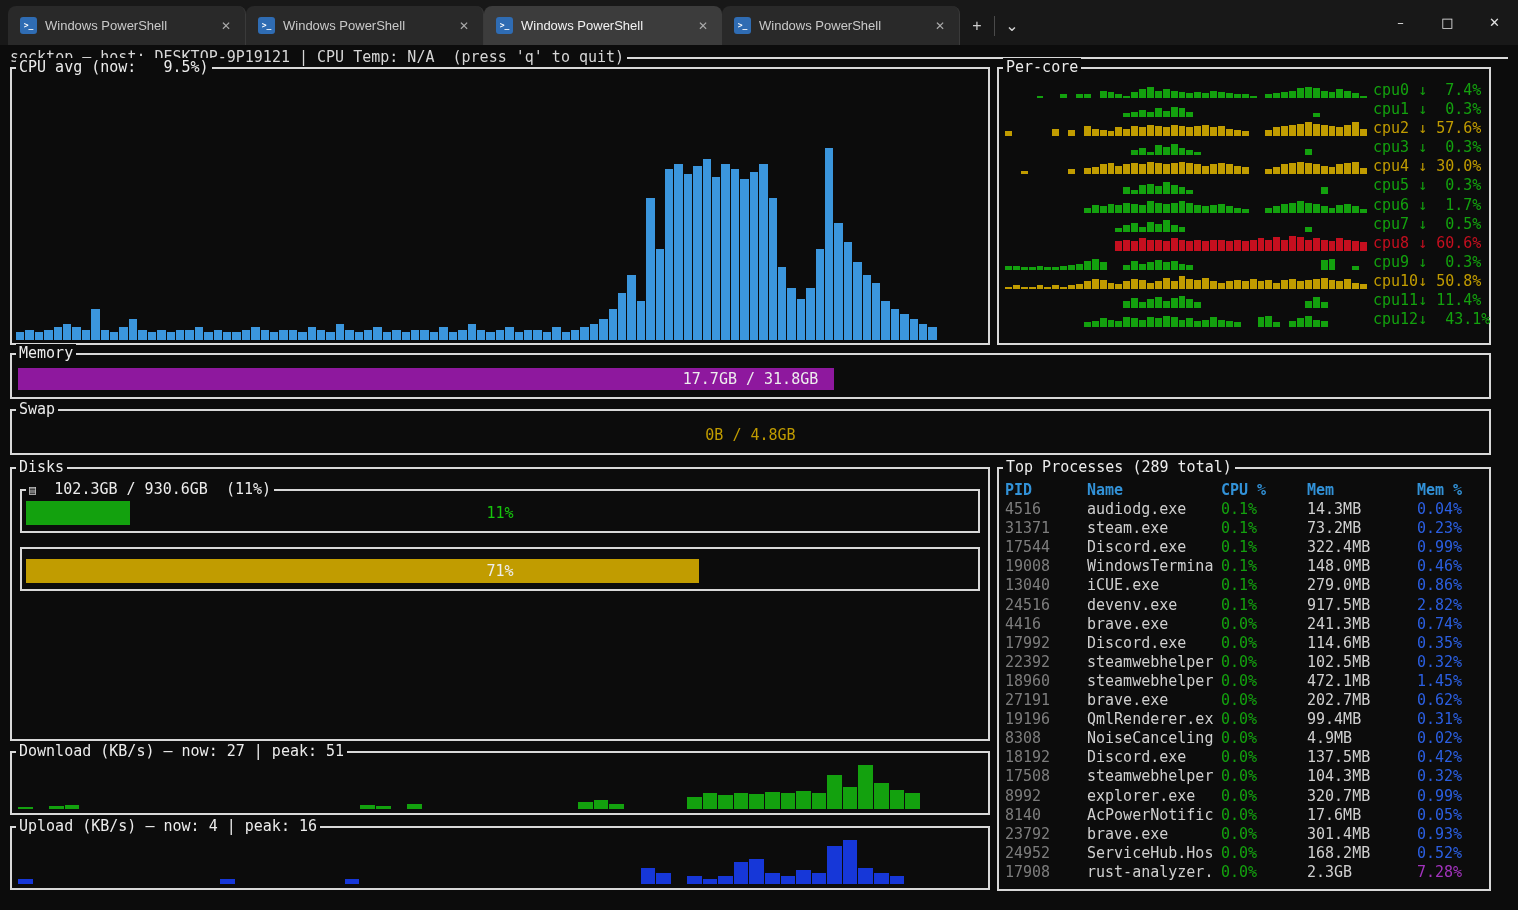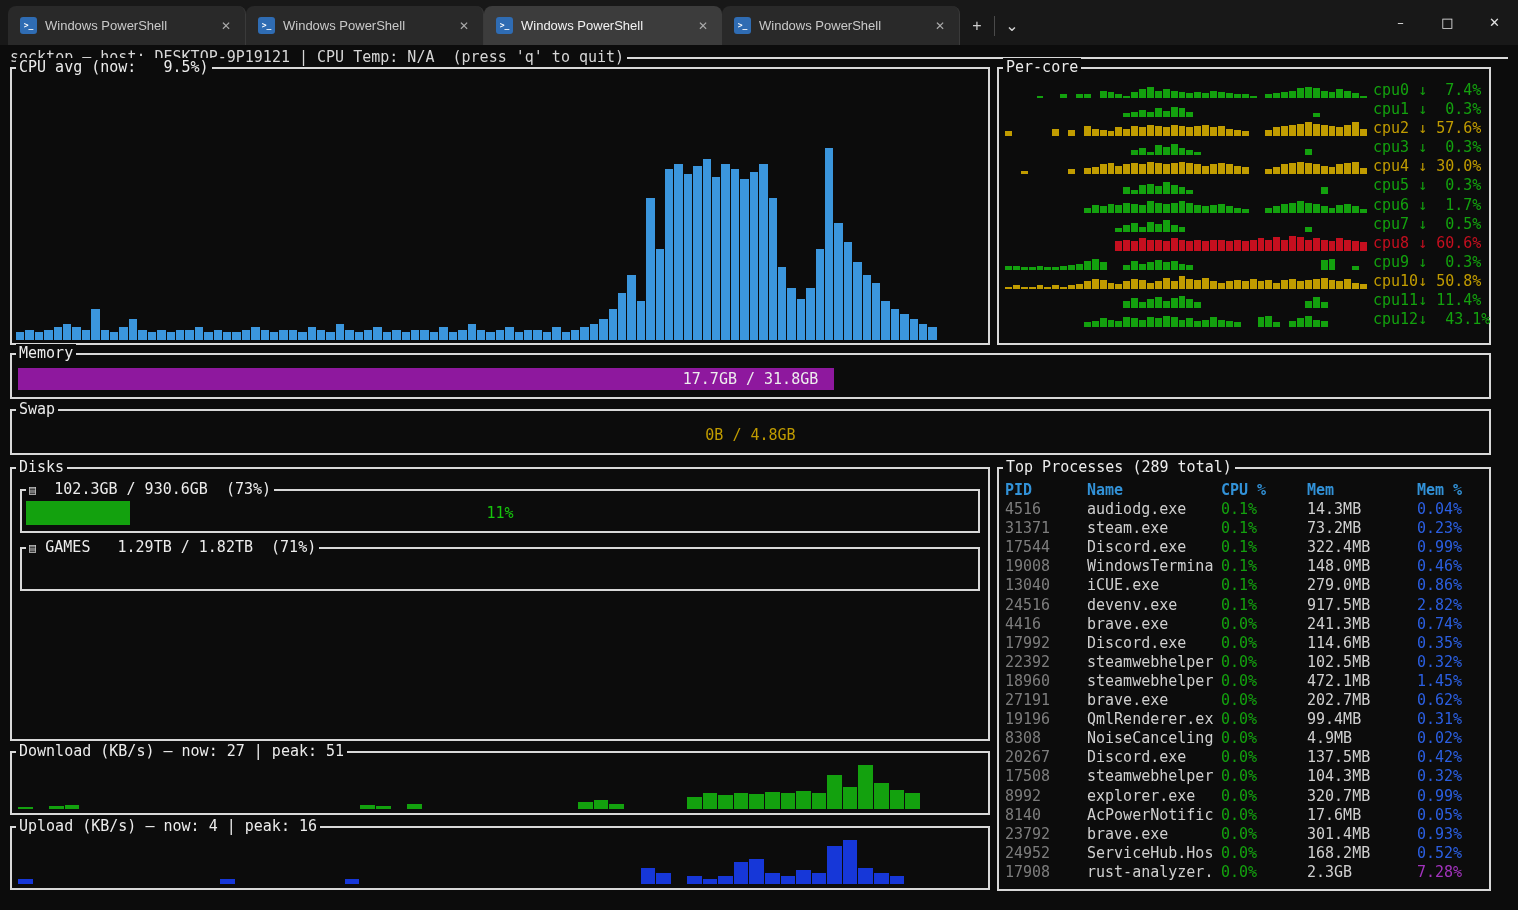--- a/index.html
+++ b/index.html
@@ -901,28 +901,31 @@
       <div class="gauge">
         <div class="gfill" id="swap-fill" style="width: 0%; background: rgb(193, 156, 0);"></div>
         <div class="glabel" id="swap-label" style="color: rgb(193, 156, 0);">0B / 4.8GB</div>
       </div>
     </div>
 
     <div class="panel" id="p-disks">
       <span class="ptitle">Disks</span>
       <div id="disk-list">
           <div class="dpanel" style="top: 20px;">
-            <span class="ptitle"><span class="dicon">▤</span><span>  102.3GB / 930.6GB  (73%)</span></span>
+            <span class="ptitle"><span class="dicon">▤</span><span>  102.3GB / 930.6GB  (11%)</span></span>
             <div class="gauge">
               <div class="gfill" style="width: 11%; background: rgb(19, 161, 14);"></div>
               <div class="glabel" style="color: rgb(22, 198, 12); line-height: 24px;">11%</div>
             </div>
           </div>
           <div class="dpanel" style="top: 78px;">
-            <span class="ptitle"><span class="dicon">▤</span><span> GAMES   1.29TB / 1.82TB  (71%)</span></span>
+            <div class="gauge">
+              <div class="gfill" style="width: 71%; background: rgb(193, 156, 0);"></div>
+              <div class="glabel" style="color: rgb(237, 237, 237); line-height: 24px;">71%</div>
+            </div>
           </div>
         </div>
     </div>
 
     <div class="panel" id="p-down">
       <span class="ptitle">Download (KB/s) — now: 27 | peak: 51</span>
       <div class="bars" id="down-bars">
           <i style="height: 3.92157%; background: rgb(19, 161, 14);"></i>
           <i style="height: 0%; background: rgb(19, 161, 14);"></i>
           <i style="height: 7.84314%; background: rgb(19, 161, 14);"></i>
@@ -1066,21 +1069,21 @@
           <div class="prow"><span class="c-pid">19008</span><span class="c-name">WindowsTermina</span><span class="c-cpu">0.1%</span><span class="c-mem">148.0MB</span><span class="c-memp">0.46%</span></div>
           <div class="prow"><span class="c-pid">13040</span><span class="c-name">iCUE.exe</span><span class="c-cpu">0.1%</span><span class="c-mem">279.0MB</span><span class="c-memp">0.86%</span></div>
           <div class="prow"><span class="c-pid">24516</span><span class="c-name">devenv.exe</span><span class="c-cpu">0.1%</span><span class="c-mem">917.5MB</span><span class="c-memp">2.82%</span></div>
           <div class="prow"><span class="c-pid">4416</span><span class="c-name">brave.exe</span><span class="c-cpu">0.0%</span><span class="c-mem">241.3MB</span><span class="c-memp">0.74%</span></div>
           <div class="prow"><span class="c-pid">17992</span><span class="c-name">Discord.exe</span><span class="c-cpu">0.0%</span><span class="c-mem">114.6MB</span><span class="c-memp">0.35%</span></div>
           <div class="prow"><span class="c-pid">22392</span><span class="c-name">steamwebhelper</span><span class="c-cpu">0.0%</span><span class="c-mem">102.5MB</span><span class="c-memp">0.32%</span></div>
           <div class="prow"><span class="c-pid">18960</span><span class="c-name">steamwebhelper</span><span class="c-cpu">0.0%</span><span class="c-mem">472.1MB</span><span class="c-memp">1.45%</span></div>
           <div class="prow"><span class="c-pid">27191</span><span class="c-name">brave.exe</span><span class="c-cpu">0.0%</span><span class="c-mem">202.7MB</span><span class="c-memp">0.62%</span></div>
           <div class="prow"><span class="c-pid">19196</span><span class="c-name">QmlRenderer.ex</span><span class="c-cpu">0.0%</span><span class="c-mem">99.4MB</span><span class="c-memp">0.31%</span></div>
           <div class="prow"><span class="c-pid">8308</span><span class="c-name">NoiseCanceling</span><span class="c-cpu">0.0%</span><span class="c-mem">4.9MB</span><span class="c-memp">0.02%</span></div>
-          <div class="prow"><span class="c-pid">20267</span><span class="c-name">Discord.exe</span><span class="c-cpu">0.0%</span><span class="c-mem">137.5MB</span><span class="c-memp">0.42%</span></div>
+          <div class="prow"><span class="c-pid">18192</span><span class="c-name">Discord.exe</span><span class="c-cpu">0.0%</span><span class="c-mem">137.5MB</span><span class="c-memp">0.42%</span></div>
           <div class="prow"><span class="c-pid">17508</span><span class="c-name">steamwebhelper</span><span class="c-cpu">0.0%</span><span class="c-mem">104.3MB</span><span class="c-memp">0.32%</span></div>
           <div class="prow"><span class="c-pid">8992</span><span class="c-name">explorer.exe</span><span class="c-cpu">0.0%</span><span class="c-mem">320.7MB</span><span class="c-memp">0.99%</span></div>
           <div class="prow"><span class="c-pid">8140</span><span class="c-name">AcPowerNotific</span><span class="c-cpu">0.0%</span><span class="c-mem">17.6MB</span><span class="c-memp">0.05%</span></div>
           <div class="prow"><span class="c-pid">23792</span><span class="c-name">brave.exe</span><span class="c-cpu">0.0%</span><span class="c-mem">301.4MB</span><span class="c-memp">0.93%</span></div>
           <div class="prow"><span class="c-pid">24952</span><span class="c-name">ServiceHub.Hos</span><span class="c-cpu">0.0%</span><span class="c-mem">168.2MB</span><span class="c-memp">0.52%</span></div>
           <div class="prow"><span class="c-pid">17908</span><span class="c-name">rust-analyzer.</span><span class="c-cpu">0.0%</span><span class="c-mem">2.3GB</span><span class="c-memp" style="color: rgb(162, 51, 189);">7.28%</span></div>
         </div>
     </div>
 
   </div>

